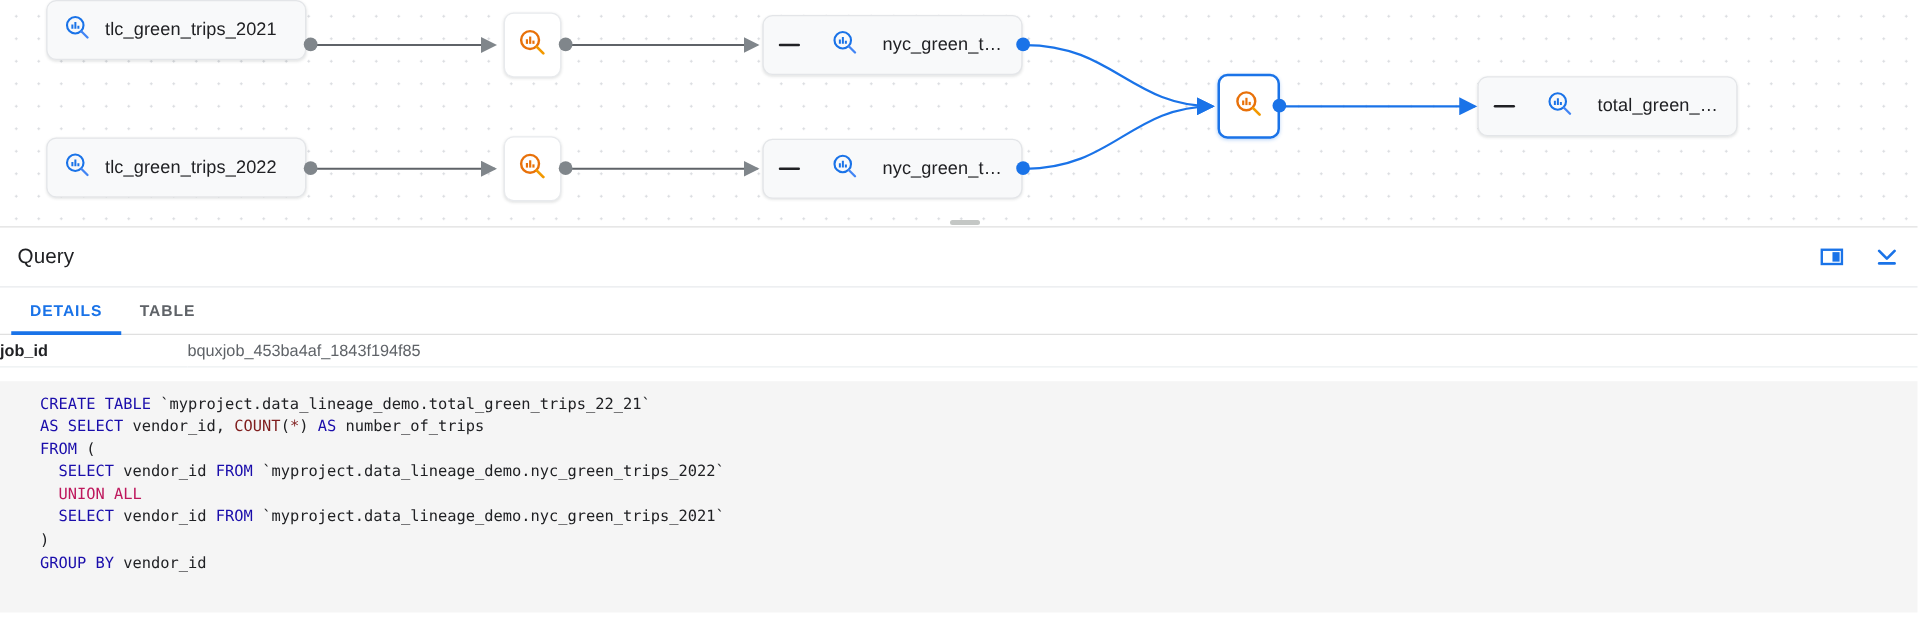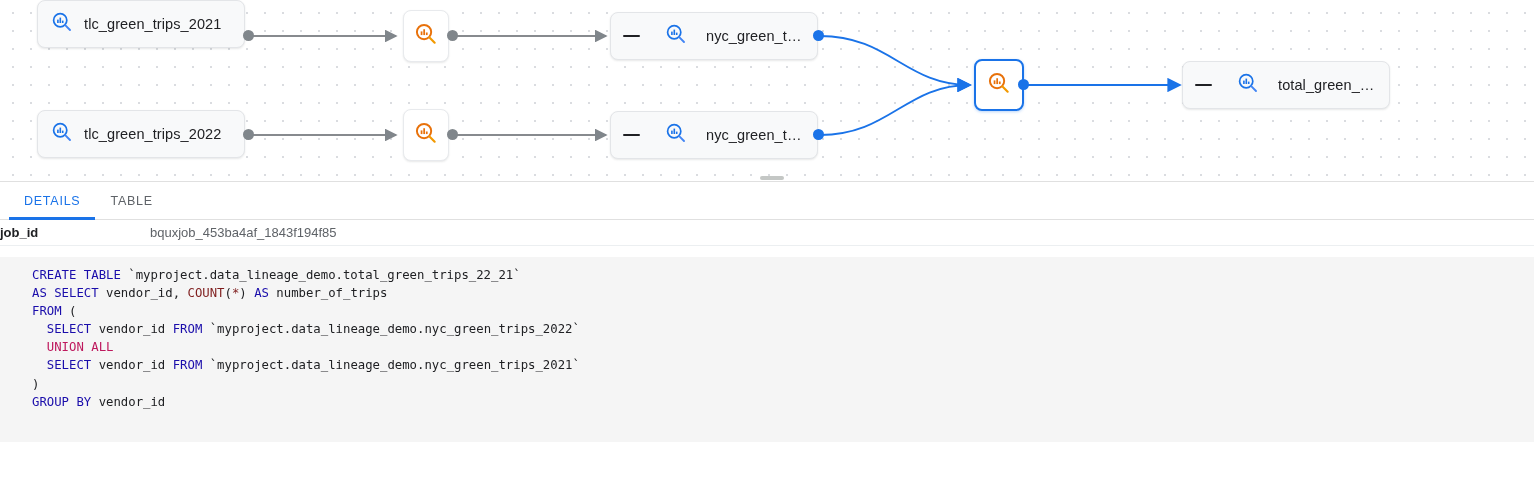--- a/index.html
+++ b/index.html
@@ -157,21 +157,21 @@
     align-items: stretch;
     height: 37px;
     border-bottom: 1px solid #e0e0e0;
     padding-left: 9px;
   }
   .tab {
     display: flex;
     align-items: center;
     padding: 0 15px;
     font-size: 12.5px;
-    font-weight: 400;
+    font-weight: 700;
     letter-spacing: .75px;
     color: #5f6368;
     cursor: pointer;
     position: relative;
   }
   .tab.active { color: #1a73e8; }
   .tab.active::after {
     content: "";
     position: absolute;
     left: 0; right: 0; bottom: -1px;
@@ -364,20 +364,37 @@
   </div>
 
 </div>
 
 <div id="drag-handle-row">
   <div id="drag-handle"></div>
 </div>
 
 <div id="query-panel">
 
+  <div id="query-header">
+    <span id="query-title">Query</span>
+    <div id="query-header-actions">
+      <span class="hdr-icon-btn">
+        <svg width="19" height="19" viewBox="0 0 20 20">
+          <rect x="1.5" y="4" width="17" height="12" fill="none" stroke="#1a73e8" stroke-width="2"></rect>
+          <rect x="10.5" y="6" width="6" height="8" fill="#1a73e8"></rect>
+        </svg>
+      </span>
+      <span class="hdr-icon-btn">
+        <svg width="19" height="19" viewBox="0 0 20 20">
+          <path d="M3.5 5 L10 11.5 L16.5 5" fill="none" stroke="#1a73e8" stroke-width="2.2" stroke-linecap="round" stroke-linejoin="round"></path>
+          <line x1="3.5" y1="15.5" x2="16.5" y2="15.5" stroke="#1a73e8" stroke-width="2.2" stroke-linecap="round"></line>
+        </svg>
+      </span>
+    </div>
+  </div>
 
   <div id="tabs">
     <div class="tab active">DETAILS</div>
     <div class="tab">TABLE</div>
   </div>
 
   <table id="details-table">
     <tbody>
       <tr>
         <td class="det-key">job_id</td>

